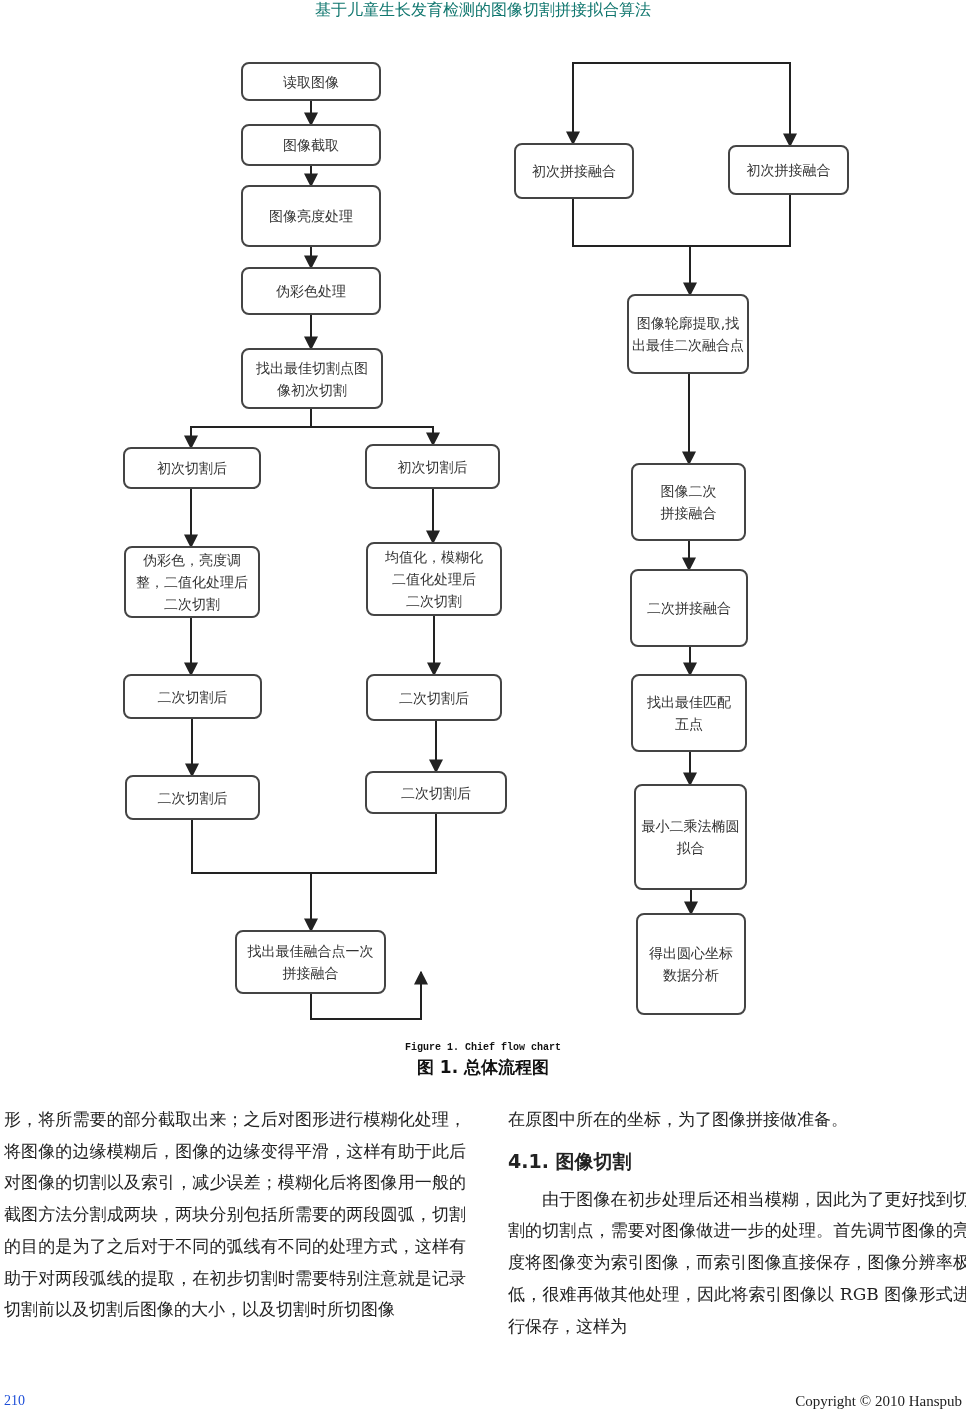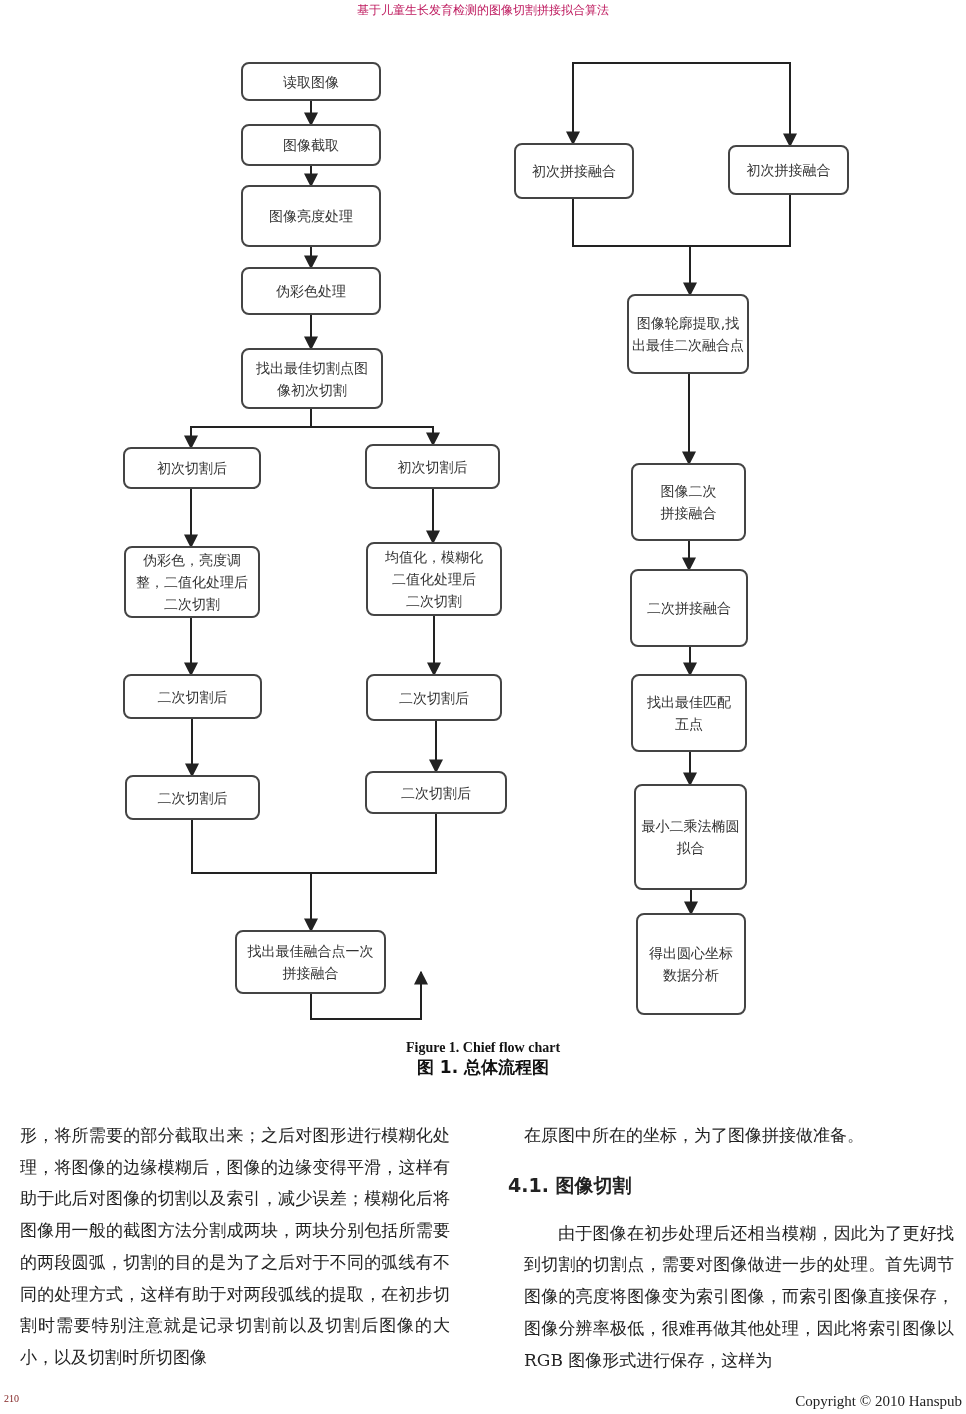--- a/index.html
+++ b/index.html
@@ -1,35 +1,35 @@
 <!DOCTYPE html>
 <html><head>
 <meta charset="utf-8">
 <style>
   html, body { margin: 0; padding: 0; background: #ffffff; }
   body { width: 966px; height: 1414px; position: relative; overflow: hidden;
          font-family: "DejaVu Serif", "Liberation Serif", serif; color: #222; }
   .running-head { position: absolute; top: 0; left: 0; width: 966px; text-align: center;
-                  font-size: 12px; line-height: 20px; color: #be185d; }
+                  font-size: 16px; line-height: 20px; color: #0f766e; }
   #flow { position: absolute; left: 0; top: 0; }
   #flow .box { fill: #fff; stroke: #444; stroke-width: 2; }
   #flow .edge { fill: none; stroke: #222; stroke-width: 2; }
   #flow .box-text { font-family: "DejaVu Sans", "Liberation Sans", sans-serif; font-size: 14px; fill: #333; }
   .caption { position: absolute; left: 0; width: 966px; text-align: center;
-             font-family: Liberation Serif, serif; font-weight: bold; font-size: 14px; line-height: 18px; color: #111; }
+             font-family: Liberation Mono, monospace; font-weight: bold; font-size: 10px; line-height: 18px; color: #111; }
   .caption-cn { font-family: "DejaVu Sans", sans-serif; font-size: 17px; }
   .col { position: absolute; top: 1104px; width: 462px; font-size: 17px; line-height: 31.7px; color: #222;
          font-family: "DejaVu Serif", "Liberation Serif", serif; text-align: justify; }
   .col-left { left: 4px; }
   .col-right { left: 508px; }
-  .col p { margin: 16px; }
+  .col p { margin: 0; }
   .section-heading { font-family: "DejaVu Sans", "Liberation Sans", sans-serif; font-weight: bold; font-size: 19px;
                      margin: 8px 0 6px 0 !important; line-height: 34px; }
   .indent { text-indent: 2em; }
-  .footer-left { position: absolute; left: 4px; top: 1393px; font-family: "Liberation Serif", serif; font-size: 10px; color: #7f1d1d; }
+  .footer-left { position: absolute; left: 4px; top: 1393px; font-family: "Liberation Serif", serif; font-size: 14px; color: #1d4ed8; }
   .footer-right { position: absolute; right: 4px; top: 1393px; font-family: "Liberation Serif", serif; font-size: 15px; color: #222; }
 </style>
 </head>
 <body>
 
 <div class="running-head">基于儿童生长发育检测的图像切割拼接拟合算法</div>
 
 <svg id="flow" width="966" height="1035" viewBox="0 0 966 1035">
   <defs>
     <marker id="arrow" viewBox="0 0 10 10" refX="9" refY="5" markerWidth="7" markerHeight="7" orient="auto-start-reverse">

